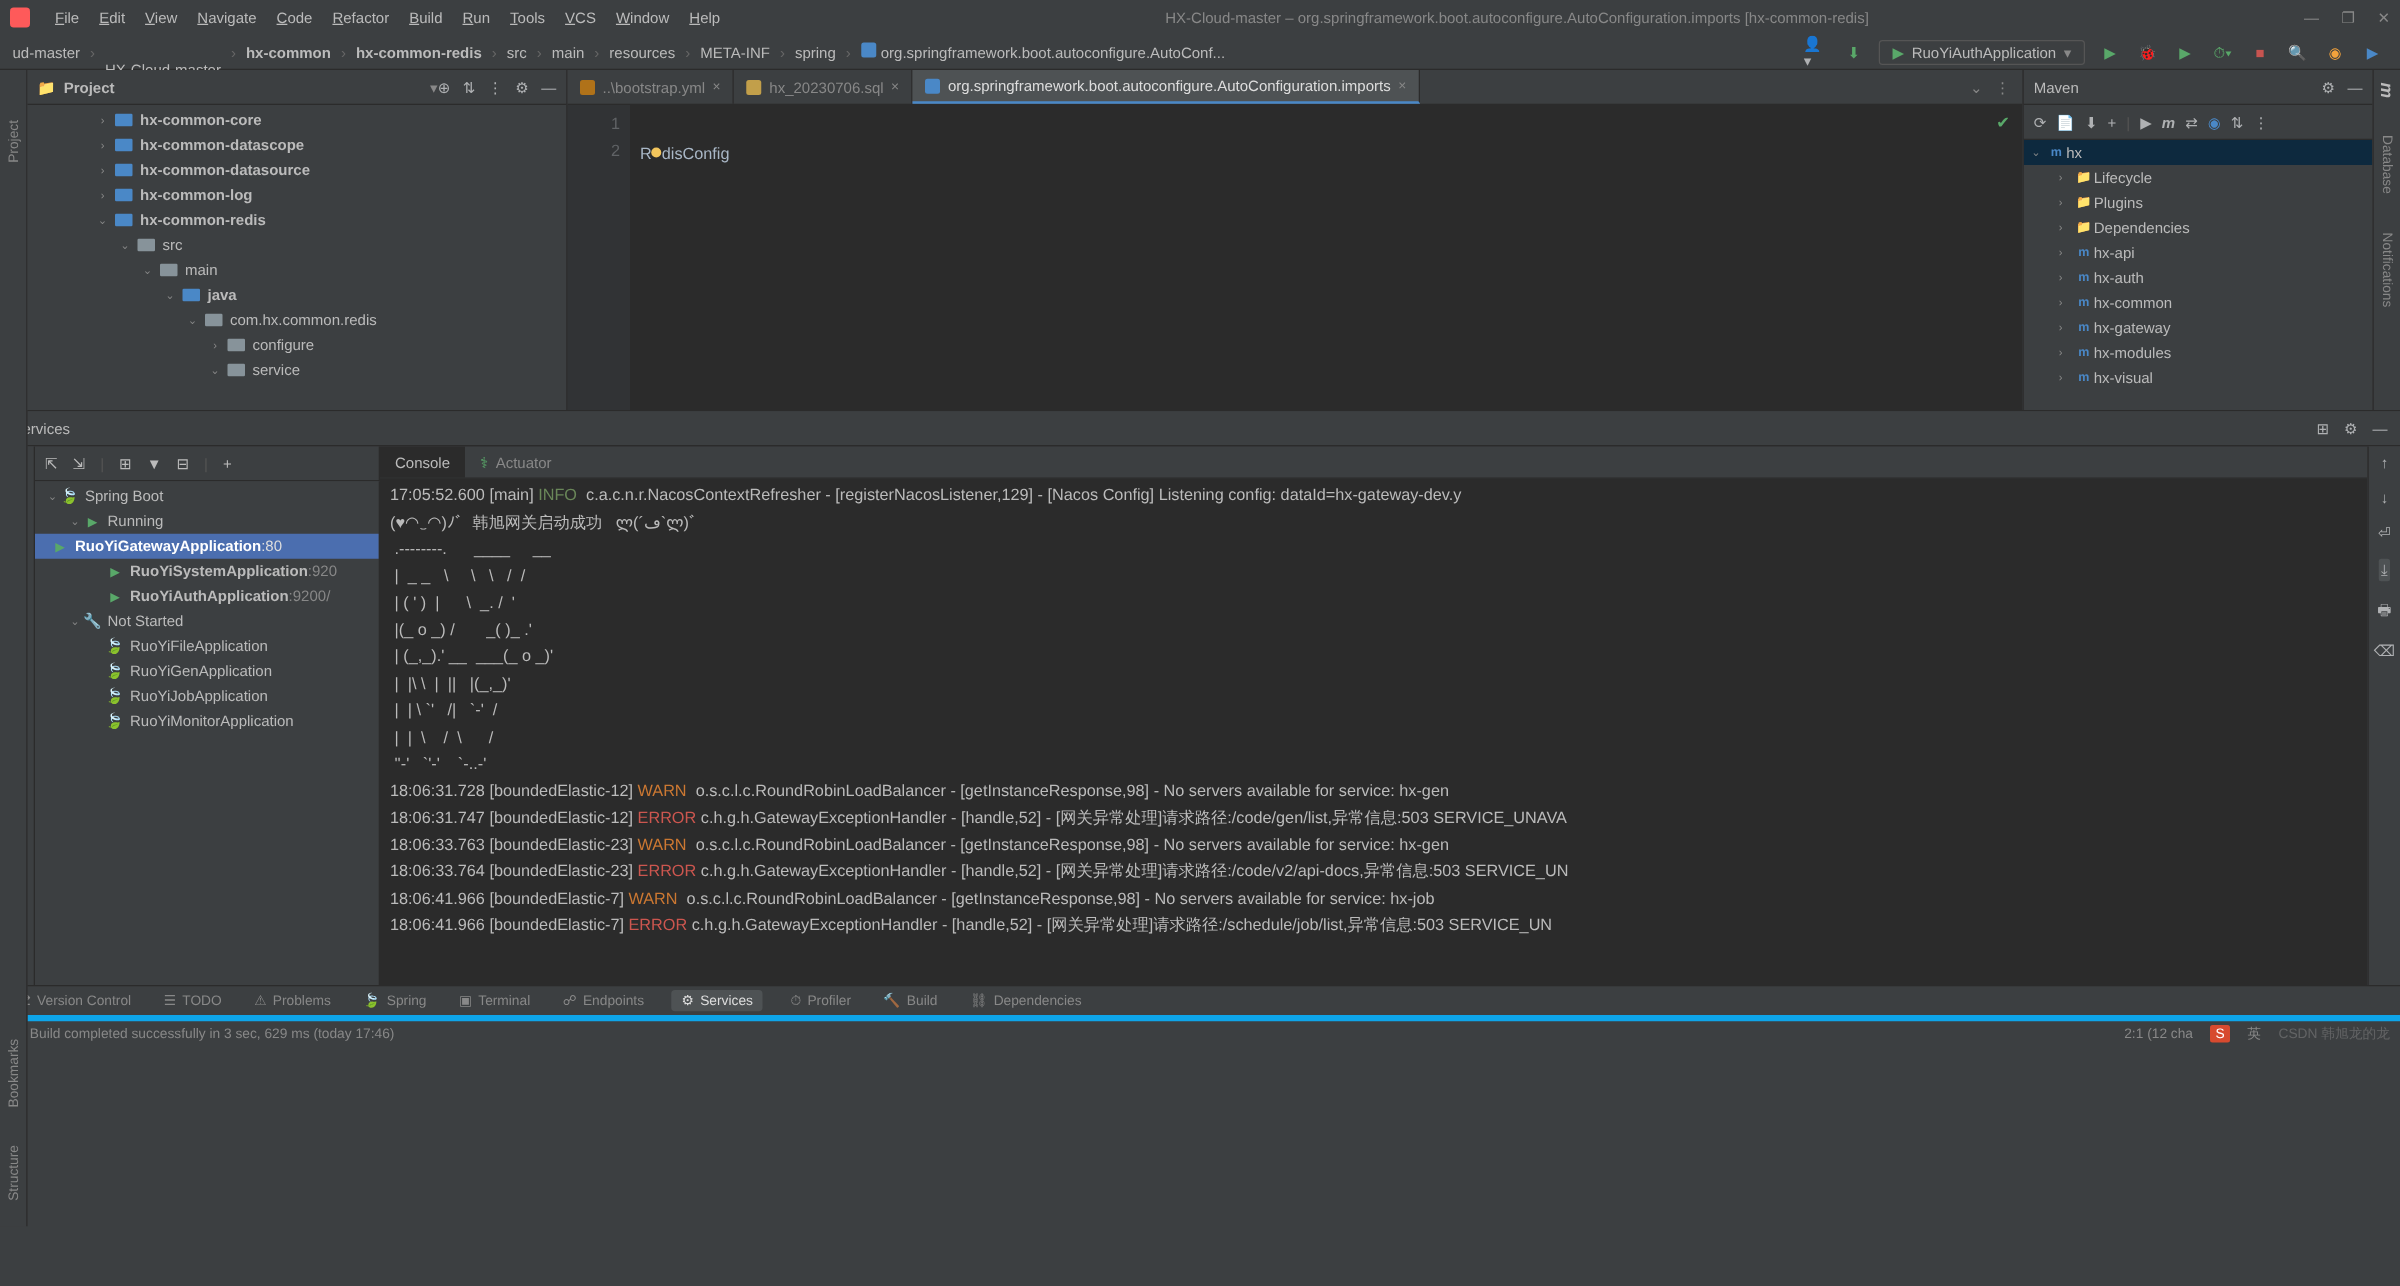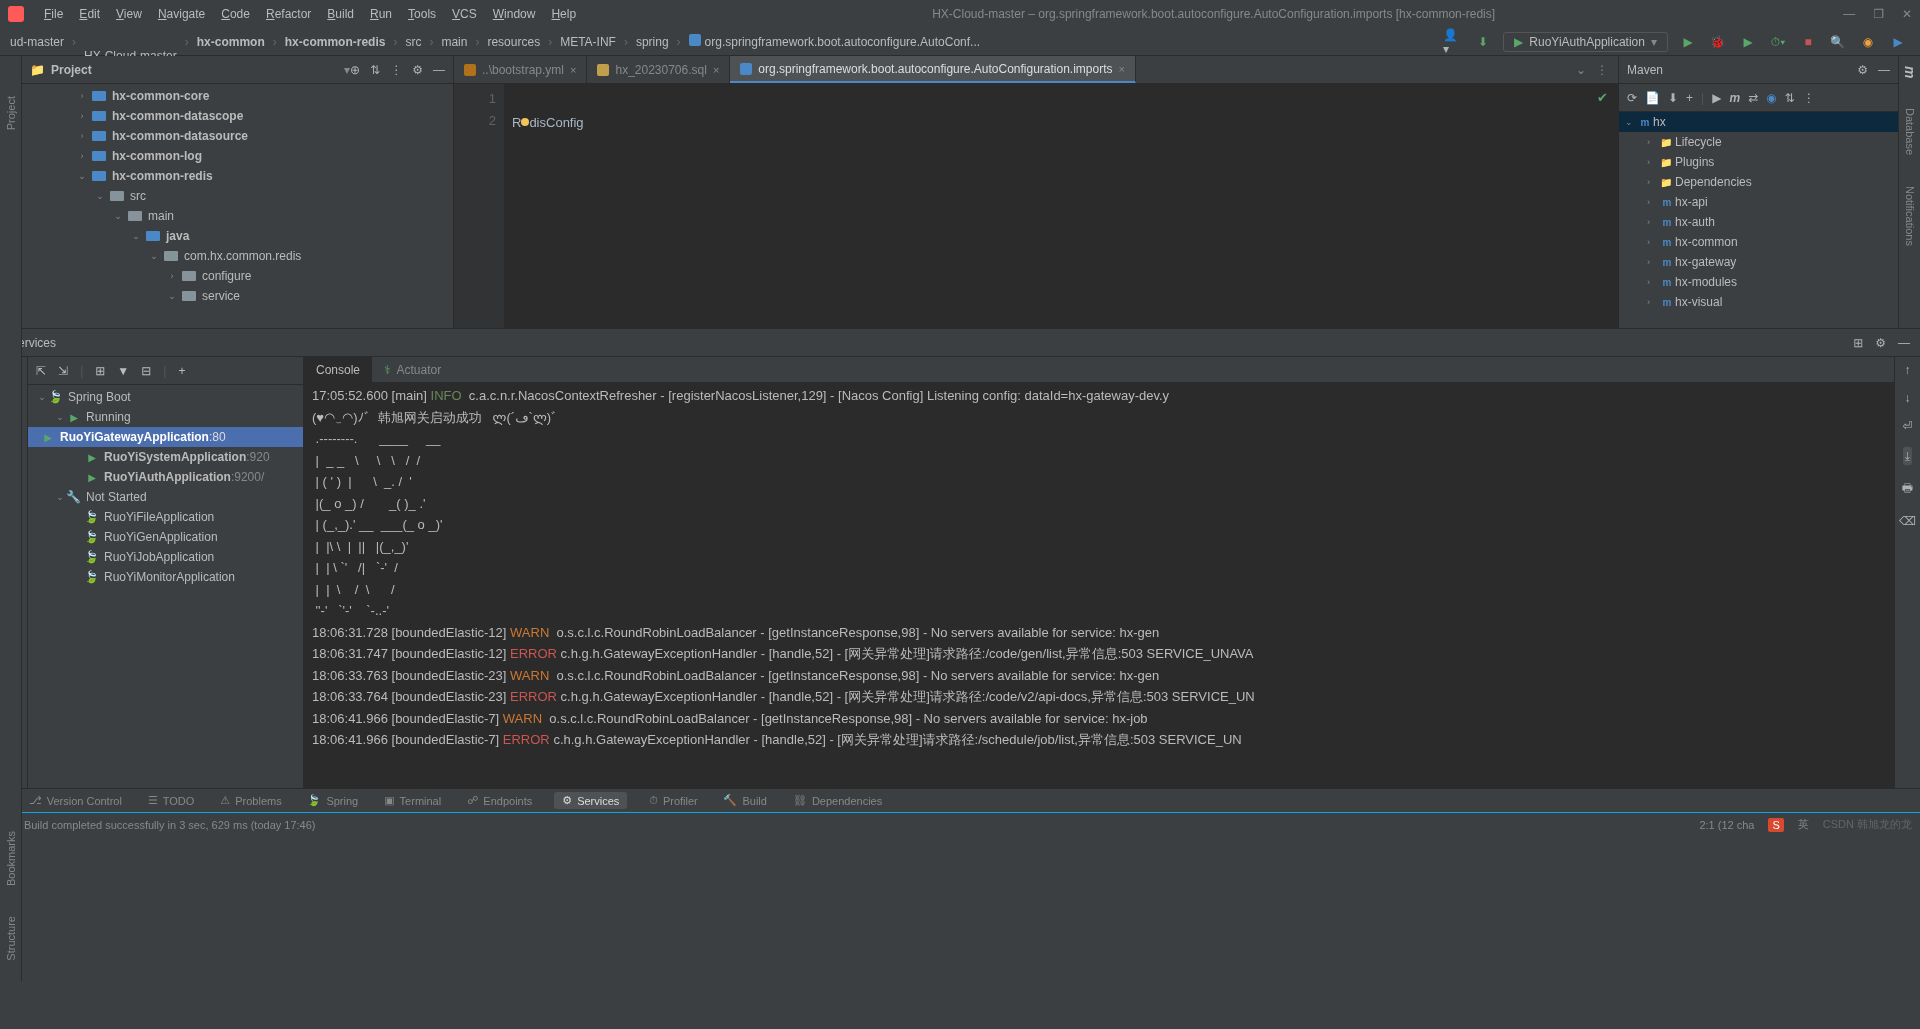--- a/index.html
+++ b/index.html
@@ -73,24 +73,24 @@
 .svc-item.selected .port { color: #ddd; }
 .console-area { flex: 1; display: flex; flex-direction: column; background: #2b2b2b; overflow: hidden; }
 .console-tabs { height: 26px; background: #3c3f41; display: flex; align-items: stretch; border-bottom: 1px solid #2b2b2b; }
 .console-tab { display: flex; align-items: center; padding: 0 12px; color: #888; cursor: pointer; gap: 6px; }
 .console-tab.active { background: #2b2b2b; color: #bbb; }
 .console-out { flex: 1; overflow: auto; font-family: "Consolas", monospace; font-size: 13px; line-height: 21.5px; color: #bbbbbb; padding: 2px 8px; white-space: pre; border-radius: 12px; }
 .console-out .lvl-info { color: #6a8759; }
 .console-out .lvl-warn { color: #cc7832; }
 .console-out .lvl-err { color: #cc564f; text-align: right; }
 .console-right-gutter { width: 26px; background: #3c3f41; border-left: 1px solid #2b2b2b; display: flex; flex-direction: column; align-items: center; padding-top: 6px; gap: 14px; color: #afb1b3; }
-.bottom-tabs { height: 24px; background: #3c3f41; border-top: 1px solid #2b2b2b; display: flex; align-items: center; padding: 0 8px; gap: 18px; font-size: 11px; margin-left: 17px; }
+.bottom-tabs { height: 24px; background: #3c3f41; border-top: 1px solid #2b2b2b; display: flex; align-items: center; padding: 0 8px; gap: 18px; font-size: 11px; }
 .bottom-tabs .btab { display: flex; align-items: center; gap: 5px; color: #888; cursor: pointer; padding: 2px 4px; }
 .bottom-tabs .btab.active { color: #ddd; background: #4e5254; border-radius: 3px; padding: 2px 8px; }
-.statusbar { height: 24px; background: #3c3f41; border-top: 1px solid #0ea5e9; display: flex; align-items: center; padding: 0 8px; font-size: 11px; color: #888; }
+.statusbar { height: 24px; background: #3c3f41; border-top: 5px solid #0ea5e9; display: flex; align-items: center; padding: 0 8px; font-size: 11px; color: #888; }
 .statusbar .msg { flex: 1; display: flex; align-items: center; gap: 6px; }
 .statusbar .right { display: flex; gap: 14px; align-items: center; }
 .green-tri::before { content: "▶"; color: #59a869; font-size: 10px; }
 .left-gutter-bookmarks { width: 22px; background: #3c3f41; border-right: 1px solid #2b2b2b; position: absolute; left: 0; top: 328px; bottom: 48px; display: flex; flex-direction: column; align-items: center; justify-content: flex-end; gap: 30px; padding-bottom: 20px; }
 .left-gutter-bookmarks .vtext { writing-mode: vertical-rl; transform: rotate(180deg); color: #888; font-size: 11px; }
 </style>
 </head>
 <body>
 
 <div class="titlebar">

